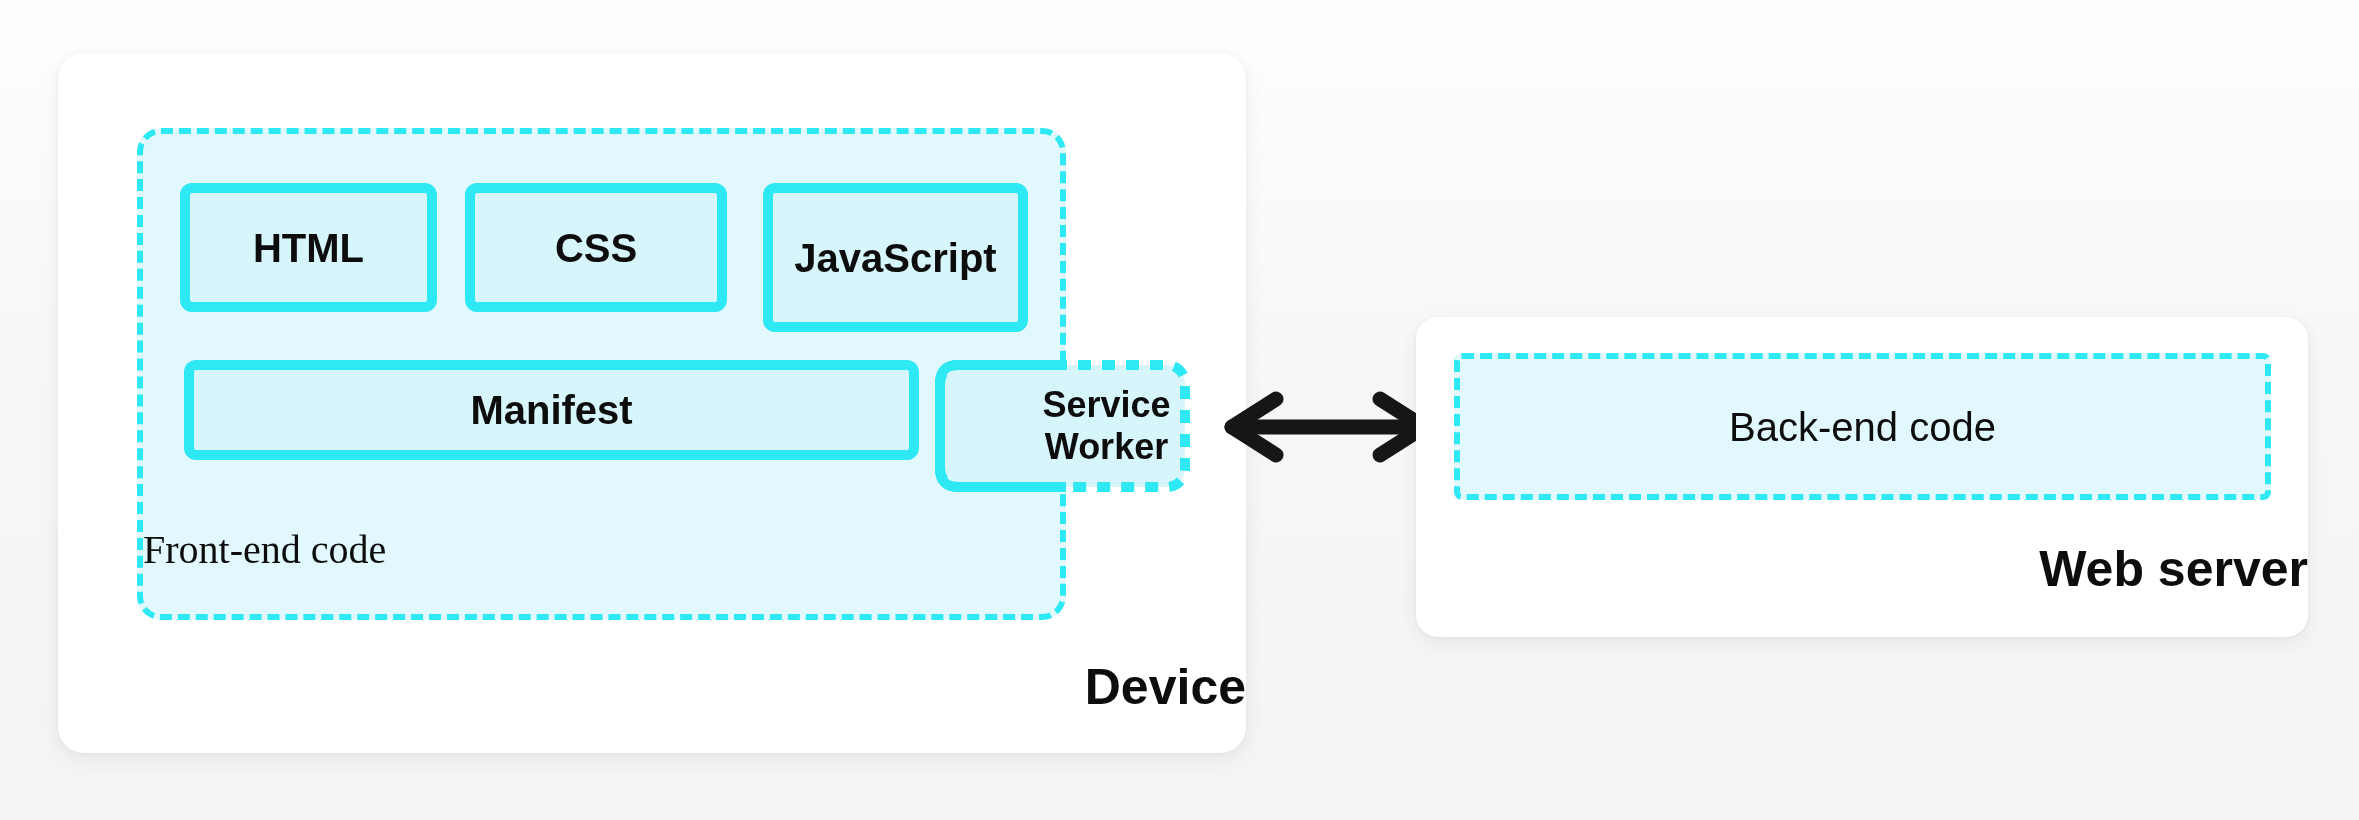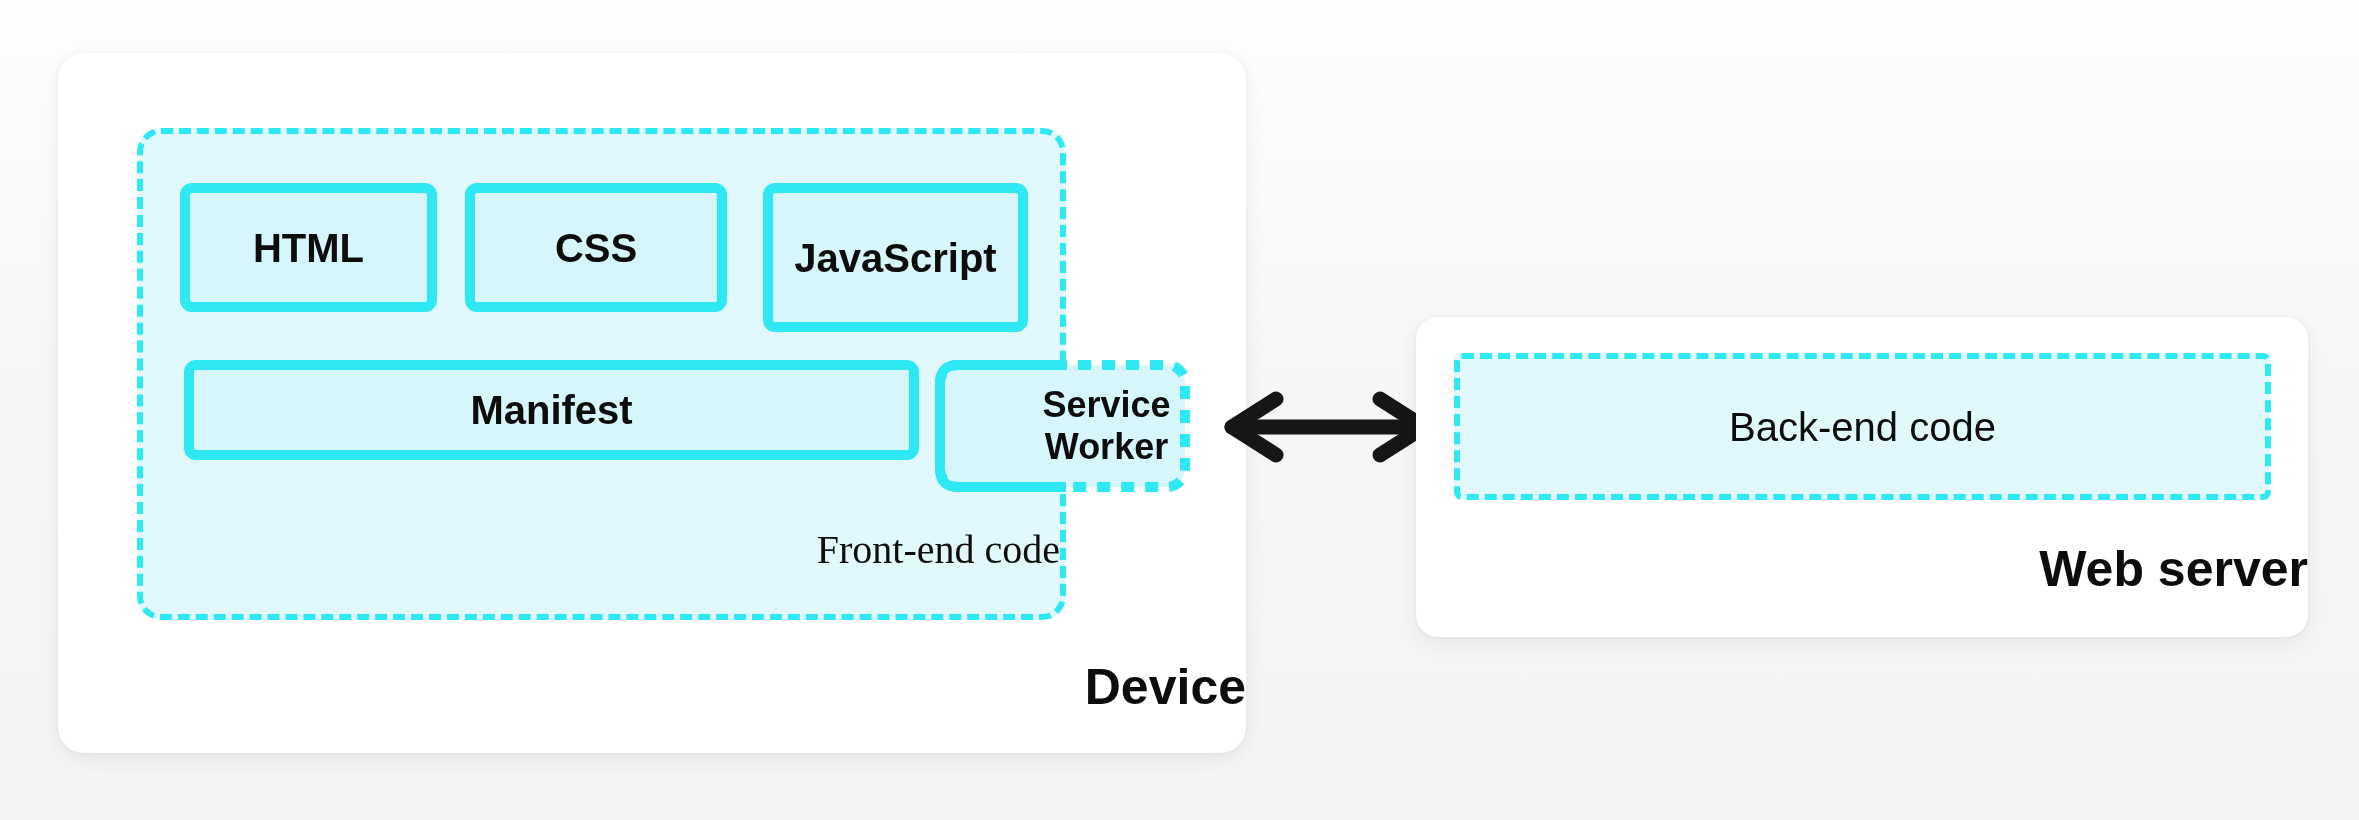--- a/index.html
+++ b/index.html
@@ -47,21 +47,21 @@
   .sw svg{position:absolute;left:0;top:0;width:255px;height:132px;display:block;}
   .sw-dotted{stroke:var(--accent);fill:var(--box-fill);}
   .sw-solid{stroke:var(--accent);fill:none;}
   .sw-label{
     position:absolute;left:0;top:0;width:100%;height:100%;
     display:flex;align-items:center;justify-content:center;
     padding:0 34px;font-weight:700;font-size:36px;line-height:1.18;text-align:center;margin-left:44px;
   }
 
   .caption{
-    position:absolute;left:0;right:0;text-align:right;
+    position:absolute;left:0;right:0;text-align:left;
     font-size:40px;font-weight:400;line-height:50px;color:var(--text);
   }
   .frontend-caption{top:391px;font-family:Liberation Serif, serif;}
   .card-title{
     position:absolute;left:0;right:0;text-align:right;
     font-weight:700;font-size:50px;line-height:52px;
   }
   .device-title{top:608px;}
   .server-title{top:226px;}
 

